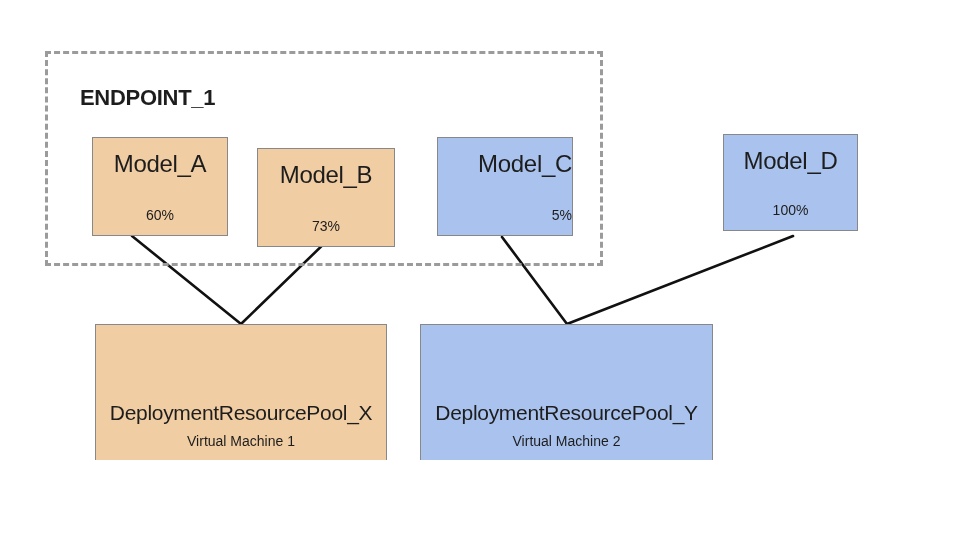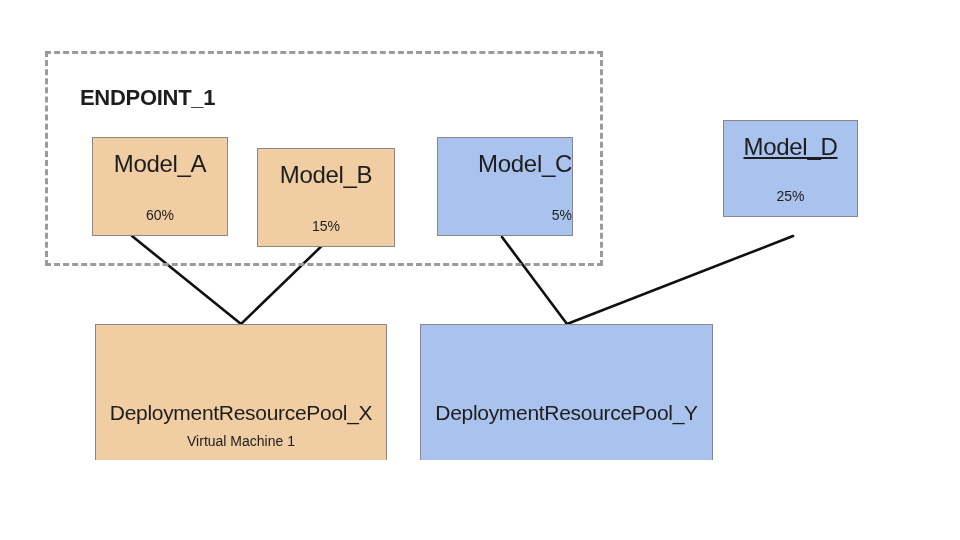--- a/index.html
+++ b/index.html
@@ -49,21 +49,21 @@
     position: absolute;
     border: 1.5px solid var(--box-border, #888888);
     z-index: 3;
     text-align: center;
   }
   .model.orange { background: var(--model-orange, #f0cda3); }
   .model.blue   { background: var(--model-blue, #aac3ee); }
   .model-a { left: 92px;  top: 137px; width: 136px; height: 99px; }
   .model-b { left: 257px; top: 148px; width: 138px; height: 99px; }
   .model-c { left: 437px; top: 137px; width: 136px; height: 99px; text-align: right; }
-  .model-d { left: 723px; top: 120px; width: 135px; height: 97px; text-decoration: underline; }
+  .model-d { left: 723px; top: 134px; width: 135px; height: 97px; }
   .model-name {
     margin-top: 12px;
     font-size: 24px;
     letter-spacing: -0.3px;
     color: var(--text, #1d1d1d);
     white-space: nowrap;
   }
   .model-pct {
     position: absolute;
     left: 0; right: 0;
@@ -115,35 +115,36 @@
   </div>
 
 
   <div class="model model-a orange">
     <div class="model-name">Model_A</div>
     <div class="model-pct">60%</div>
   </div>
 
   <div class="model model-b orange">
     <div class="model-name">Model_B</div>
-    <div class="model-pct">15%</div>
+    <div class="model-pct">73%</div>
   </div>
 
   <div class="model model-c blue">
     <div class="model-name">Model_C</div>
     <div class="model-pct">5%</div>
   </div>
 
   <div class="model model-d blue">
     <div class="model-name">Model_D</div>
-    <div class="model-pct">25%</div>
+    <div class="model-pct">100%</div>
   </div>
 
   <div class="pool pool-x orange">
     <div class="pool-name">DeploymentResourcePool_X</div>
     <div class="pool-machine">Virtual Machine 1</div>
   </div>
 
   <div class="pool pool-y blue">
     <div class="pool-name">DeploymentResourcePool_Y</div>
+    <div class="pool-machine">Virtual Machine 2</div>
   </div>
 
 </div>
 
 </body></html>

